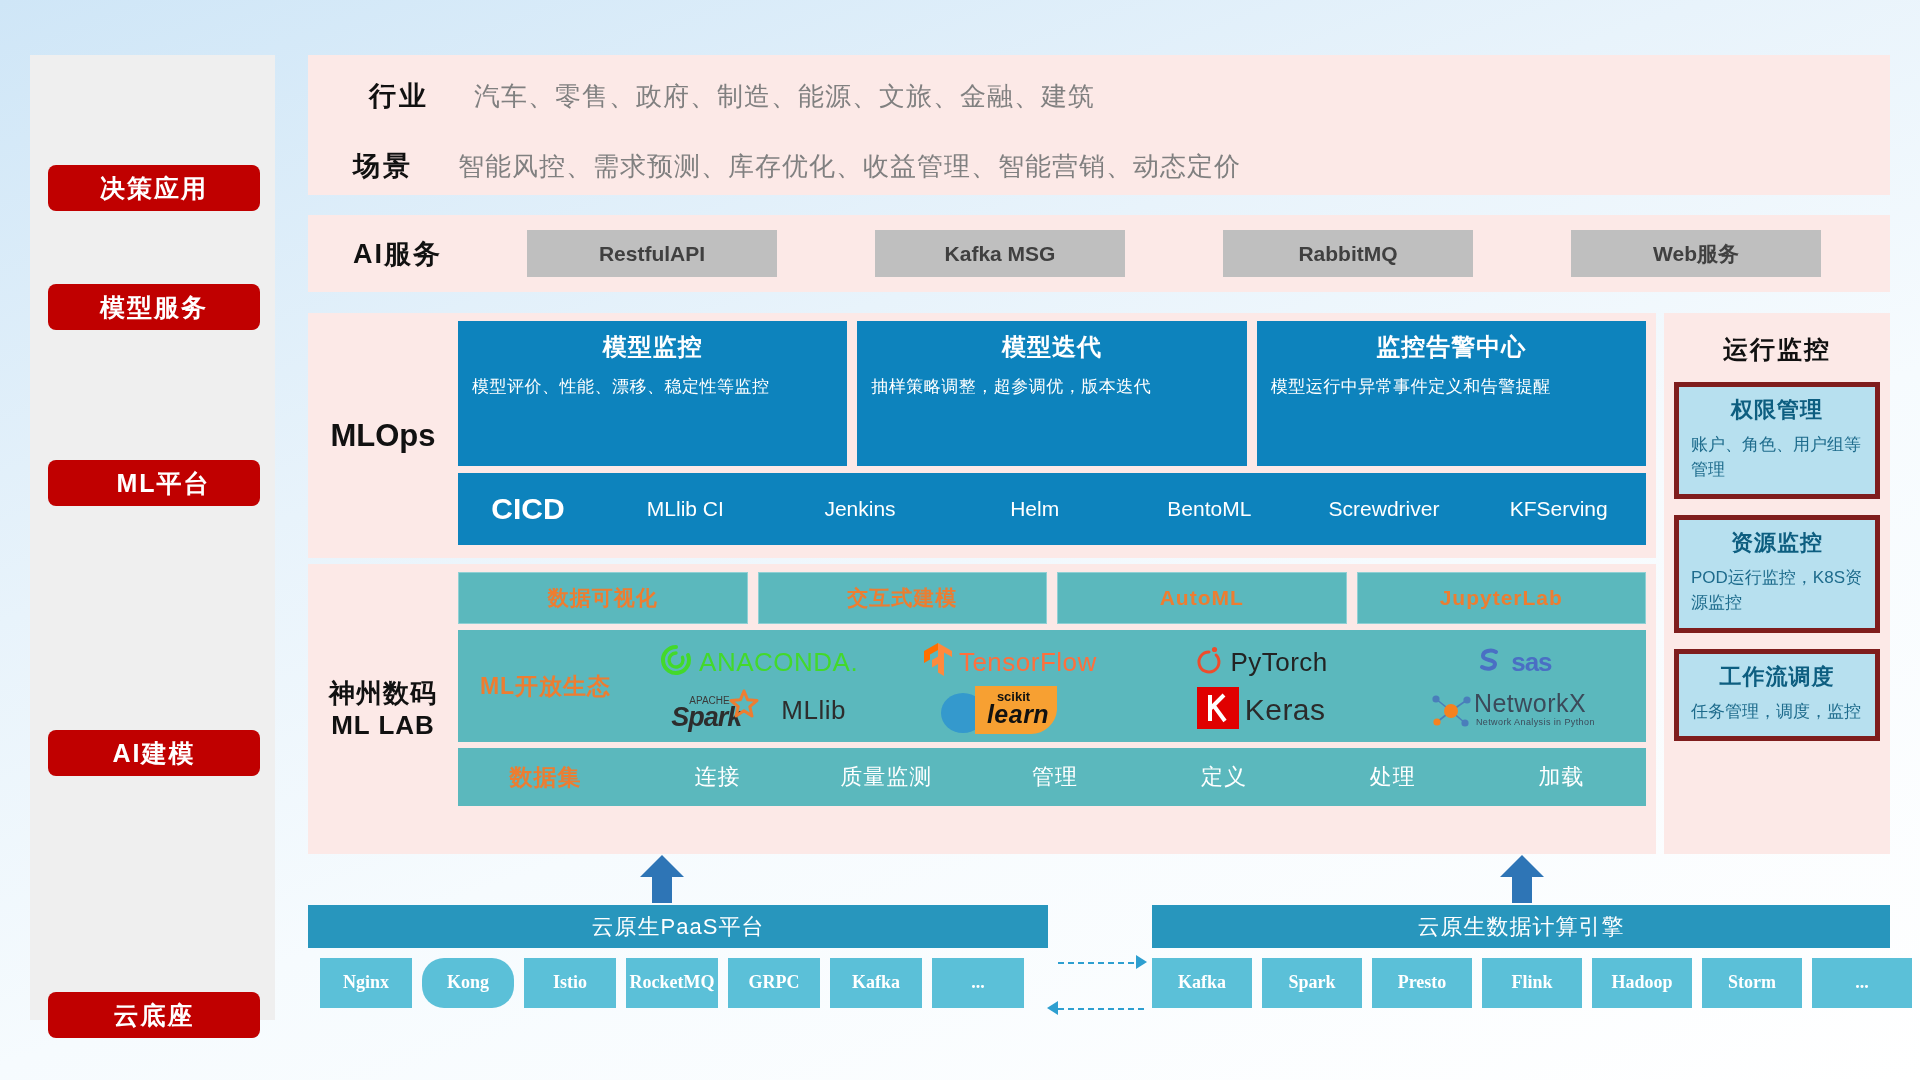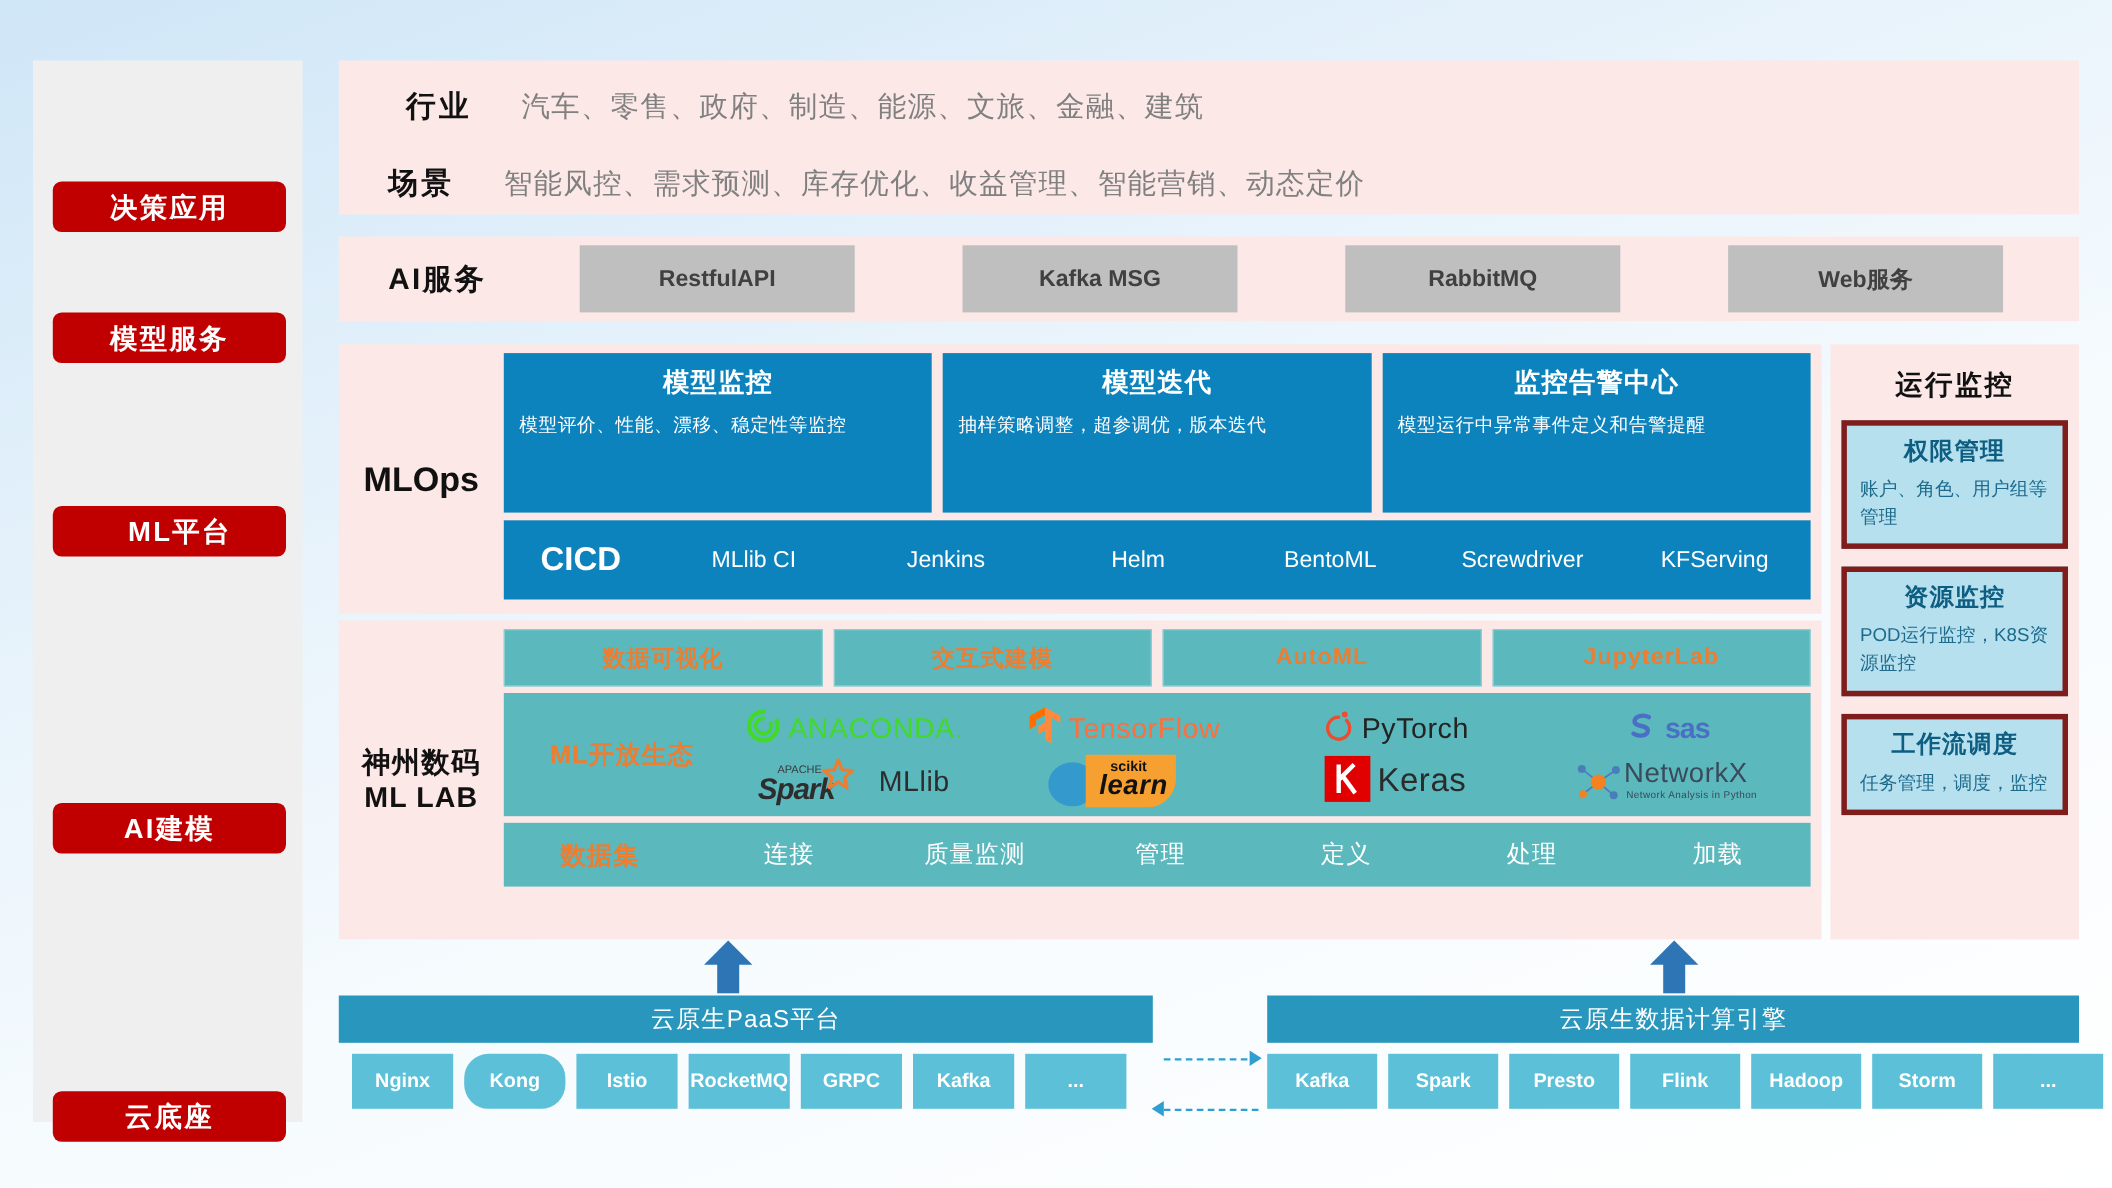--- a/index.html
+++ b/index.html
@@ -41,21 +41,21 @@
     font-size:27px; font-weight:bold; color:#111; letter-spacing:3px;
   }
   .kv-val { font-size:26px; color:#808080; letter-spacing:1px; }
 
   
   .band2 { left:308px; top:215px; width:1582px; height:77px;
            display:flex; align-items:center; }
   .ai-label { width:150px; padding-left:45px; font-size:27px; font-weight:bold; color:#111; letter-spacing:2px;}
   .ai-chips { flex:1; display:flex; gap:0; justify-content:space-around; padding:0 20px;}
   .ai-chip {
-    width:250px; height:61px; background:#bfbfbf; color:#404040;
+    width:250px; height:47px; background:#bfbfbf; color:#404040;
     font-size:21px; font-weight:bold;
     display:flex; align-items:center; justify-content:center;
   }
 
   
   .band3 { left:308px; top:313px; width:1348px; height:245px; display:flex; }
   .band3-label {
     width:150px; display:flex; align-items:center; justify-content:center;
     font-size:31px; font-weight:bold; color:#111;
   }
@@ -83,21 +83,21 @@
     align-items:center; justify-content:center;
     font-size:26px; font-weight:bold; color:#111; line-height:1.25; letter-spacing:1px;
   }
   .band4-body { flex:1; padding:8px 10px 8px 0; display:flex; flex-direction:column; gap:6px;}
   .tool-tabs { display:flex; gap:10px; height:52px; }
   .tool-tab {
     flex:1; background:#5bb8bd; border:1px solid #8fd0d4;
     display:flex; align-items:center; justify-content:center;
     color:#ed7d31; font-size:21px; font-weight:bold; letter-spacing:1px;
   }
-  .eco-row { background:#5bb8bd; height:112px; display:flex; align-items:center;padding-left:20px; }
+  .eco-row { background:#5bb8bd; height:112px; display:flex; align-items:center; }
   .eco-label { width:175px; text-align:center; color:#ed7d31; font-size:23px; font-weight:bold; letter-spacing:1px;}
   .eco-logos { flex:1; display:grid; grid-template-columns:repeat(4,1fr); grid-template-rows:1fr 1fr; align-items:center; justify-items:center; padding-right:8px;}
   .logo { display:flex; align-items:center; gap:6px; }
   .logo-text { font-size:26px; letter-spacing:0.5px; }
   .dataset-row { background:#5bb8bd; height:58px; display:flex; align-items:center; }
   .dataset-label { width:175px; text-align:center; color:#ed7d31; font-size:23px; font-weight:bold; letter-spacing:1px;}
   .dataset-items { flex:1; display:flex; }
   .dataset-item { flex:1; text-align:center; color:#fff; font-size:22px; letter-spacing:1px; }
 
   
@@ -110,21 +110,21 @@
   .mon-card p { font-size:17px; color:#1d6b8c; line-height:1.45; }
 
   
   .cloud-bar {
     position:absolute; height:43px; background:#2896bd; color:#fff;
     display:flex; align-items:center; justify-content:center;
     font-size:22px; letter-spacing:1px;
   }
   .cloud-bar.left  { left:308px; top:905px; width:740px; }
   .cloud-bar.right { left:1152px; top:905px; width:738px; }
-  .chip-row { position:absolute; top:958px; display:flex; gap:10px; }
+  .chip-row { position:absolute; top:958px; display:flex; gap:10px;font-family:Liberation Serif, serif; }
   .chip-row.left  { left:320px; }
   .chip-row.right { left:1152px; }
   .cloud-chip {
     height:50px; background:#5bc0d8; color:#fff; font-weight:bold; font-size:18px;
     display:flex; align-items:center; justify-content:center; text-align:center;
     padding:0 6px; line-height:1.1;
   }
   .arr { position:absolute; }
   .arr .shaft { position:absolute; left:12px; top:18px; width:20px; height:30px; background:#2e75b6;}
   .arr .head  { position:absolute; left:0; top:0; width:0;height:0;

